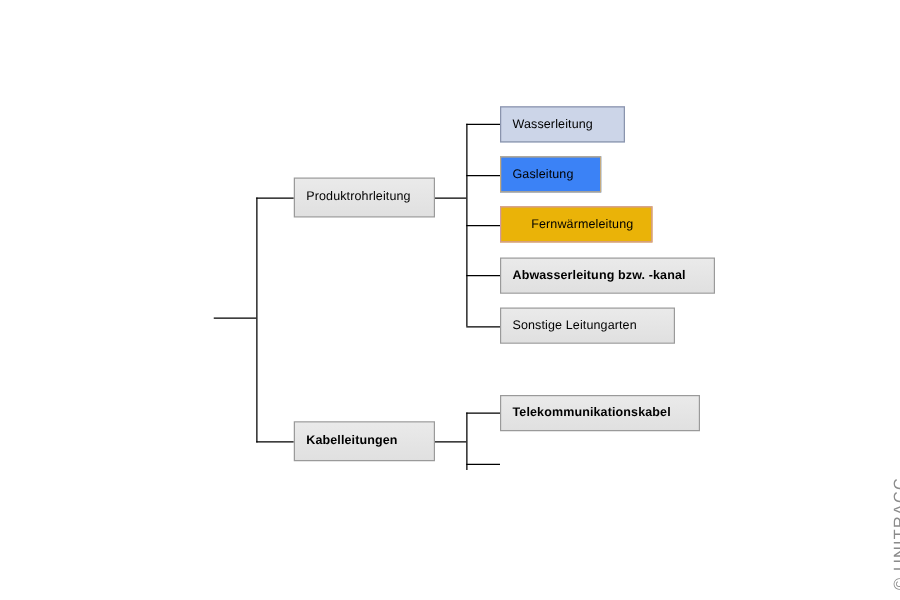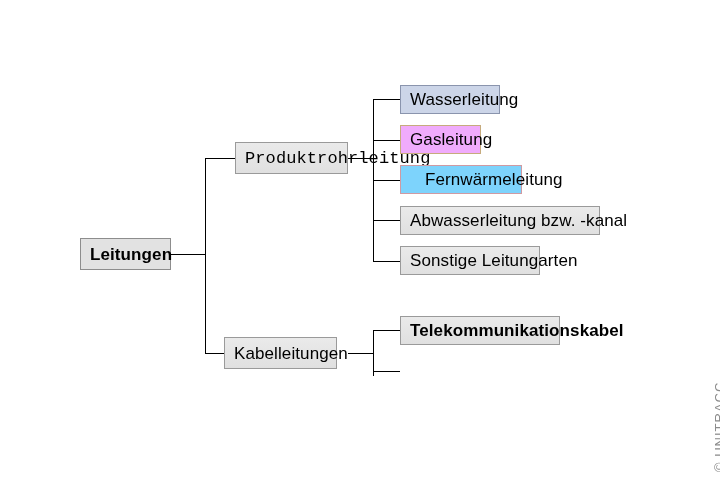--- a/index.html
+++ b/index.html
@@ -14,46 +14,46 @@
     background: #ffffff;
     overflow: hidden;
     font-family: "Liberation Sans", sans-serif;
   }
   .node {
     position: absolute;
     box-sizing: border-box;
     border: 1px solid #9a9a9a;
     background: #e4e4e4;
     color: #000000;
-    font-size: 17px;
+    font-size: 10px;
     line-height: 1;
     display: flex;
     align-items: center;
     padding-left: 9px;
     letter-spacing: 0.1px;
     white-space: nowrap;
   }
   .node.root {
     font-weight: bold;
     background: #e2e2e2;
     border-color: #8d8d8d;
   }
   .node.grey {
     background: linear-gradient(180deg, #eaeaea 0%, #e0e0e0 100%);
   }
   .node.blue {
     background: #ccd5e8;
     border-color: #8a94ad;
   }
   .node.cream {
-    background: #f0abfc;
+    background: #3b82f6;
     border-color: #c6ab7d;
   }
   .node.pink {
-    background: #7dd3fc;
+    background: #eab308;
     border-color: #cf9aa2;
     padding-left: 24px;
   }
   .conn {
     position: absolute;
     background: #000000;
   }
   .conn.h { height: 1px; }
   .conn.v { width: 1px; }
   .watermark {
@@ -83,45 +83,42 @@
   <div class="conn h" style="left:373px; top:140px; width:27px;"></div>
   <div class="conn h" style="left:373px; top:180px; width:27px;"></div>
   <div class="conn h" style="left:373px; top:220px; width:27px;"></div>
   <div class="conn h" style="left:373px; top:261px; width:27px;"></div>
 
   <div class="conn h" style="left:348px; top:353px; width:25px;"></div>
   <div class="conn v" style="left:373px; top:330px; height:46px;"></div>
   <div class="conn h" style="left:373px; top:330px; width:27px;"></div>
   <div class="conn h" style="left:373px; top:371px; width:27px;"></div>
 
-  <div class="node root" style="left:80px; top:238px; width:91px; height:32px;">
-    <span>Leitungen</span>
-  </div>
 
-  <div class="node grey" style="left:235px; top:142px; width:113px; height:32px;font-family:Liberation Mono, monospace;">
+  <div class="node grey" style="left:235px; top:142px; width:113px; height:32px;">
     <span>Produktrohrleitung</span>
   </div>
 
-  <div class="node grey" style="left:224px; top:337px; width:113px; height:32px;">
+  <div class="node grey" style="left:235px; top:337px; width:113px; height:32px;font-weight:bold;">
     <span>Kabelleitungen</span>
   </div>
 
   <div class="node blue" style="left:400px; top:85px; width:100px; height:29px;">
     <span>Wasserleitung</span>
   </div>
 
   <div class="node cream" style="left:400px; top:125px; width:81px; height:29px;">
     <span>Gasleitung</span>
   </div>
 
   <div class="node pink" style="left:400px; top:165px; width:122px; height:29px;">
     <span>Fernwärmeleitung</span>
   </div>
 
-  <div class="node grey" style="left:400px; top:206px; width:200px; height:29px;">
+  <div class="node grey" style="left:400px; top:206px; width:172px; height:29px;font-weight:bold;">
     <span>Abwasserleitung bzw. -kanal</span>
   </div>
 
   <div class="node grey" style="left:400px; top:246px; width:140px; height:29px;">
     <span>Sonstige Leitungarten</span>
   </div>
 
   <div class="node grey" style="left:400px; top:316px; width:160px; height:29px;font-weight:bold;">
     <span>Telekommunikationskabel</span>
   </div>

